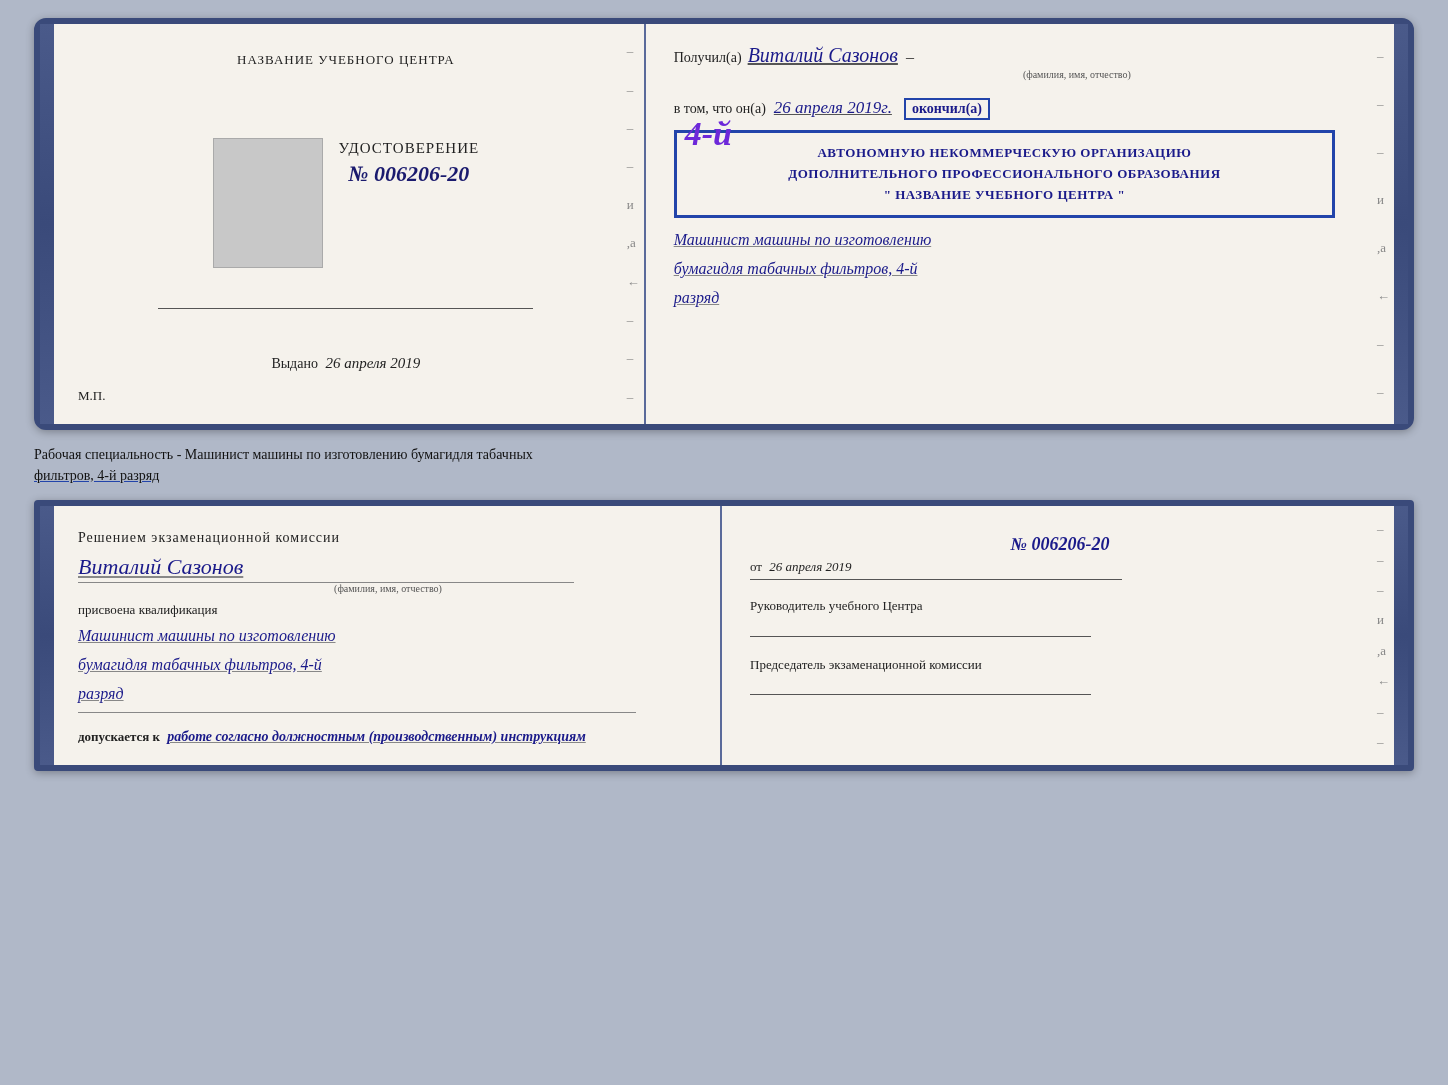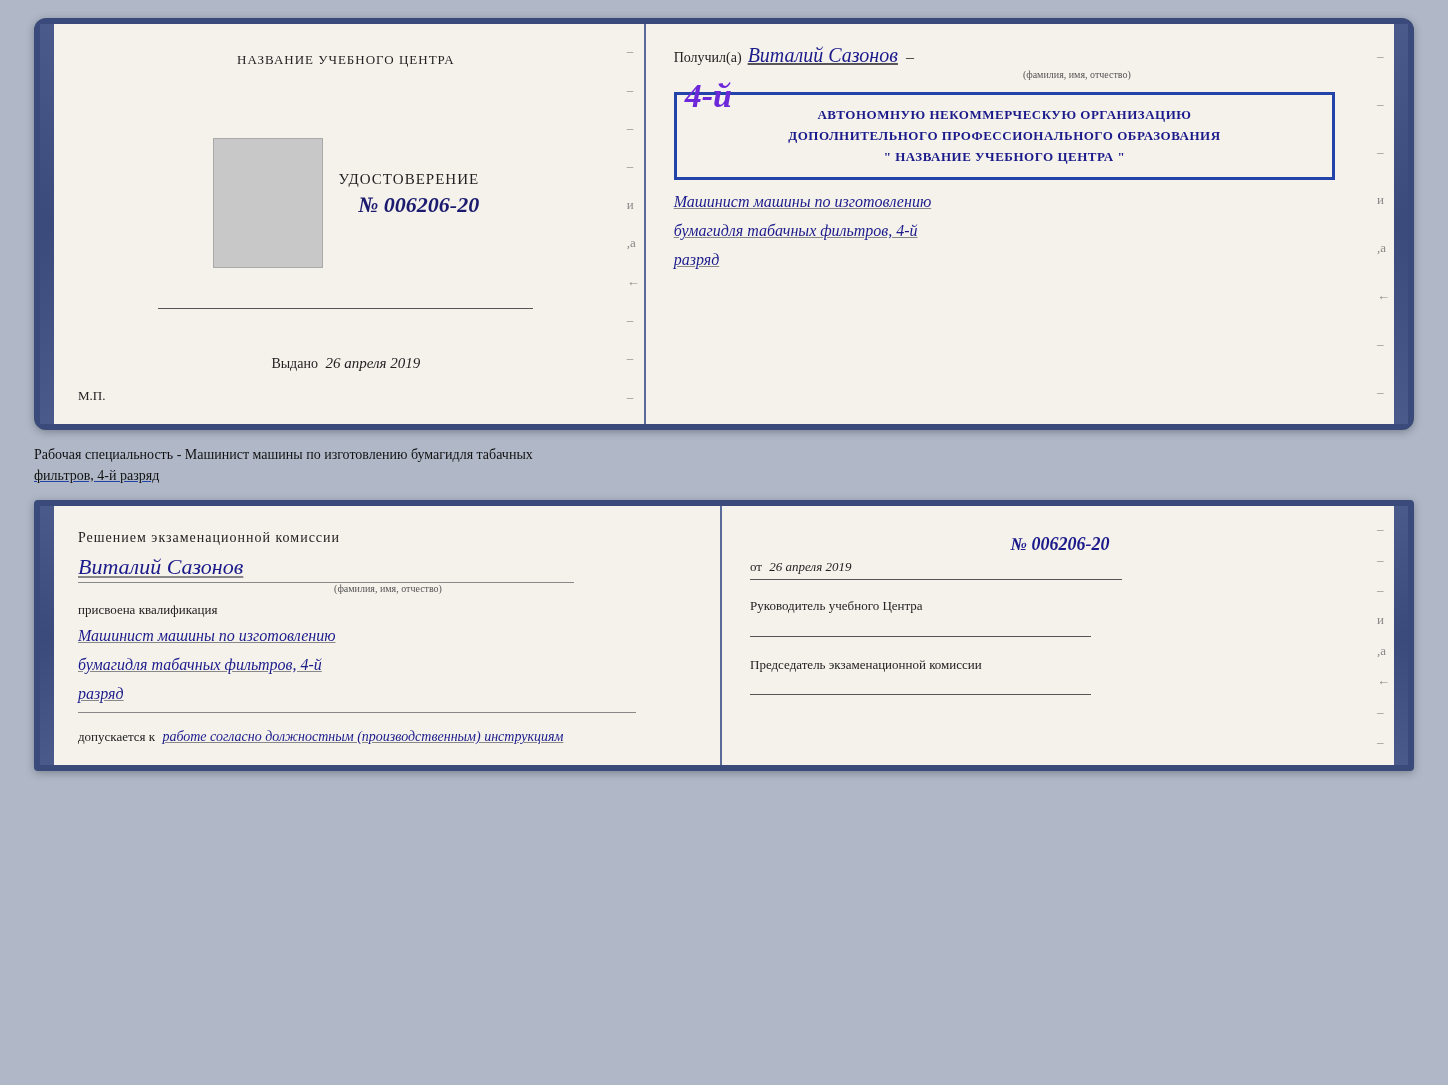--- a/index.html
+++ b/index.html
@@ -61,22 +61,22 @@
     .center-title {
       font-size: 13px;
       letter-spacing: 1px;
       text-align: center;
       color: #222;
       margin-bottom: 30px;
       font-weight: normal;
     }
 
     .udostoverenie-block {
-      text-align: right;
-      margin-top: 63px;
+      text-align: center;
+      margin-top: 32px;
     }
 
     .udostoverenie-label {
       font-size: 15px;
       letter-spacing: 1px;
       color: #222;
       display: block;
     }
 
     .udostoverenie-number {
@@ -262,20 +262,21 @@
       color: #1a1a8a;
       text-decoration: underline;
       text-decoration-color: #888;
       line-height: 1.8;
     }
 
     .dopuskaetsya-row {
       font-size: 13px;
       color: #222;
       margin-top: 16px;
+      font-weight: bold;
     }
 
     .dopuskaetsya-handwritten {
       font-family: 'Georgia', serif;
       font-style: italic;
       font-size: 14px;
       color: #1a1a8a;
       text-decoration: underline;
       text-decoration-color: #888;
     }
@@ -359,20 +360,25 @@
 
   <div class="book-right">
 
     <div class="right-line-row">
       <span class="label-text">Получил(а)</span>
       <span class="handwritten-large" style="margin-left:6px;">Виталий Сазонов</span>
       <span style="font-size:16px; margin: 0 8px; color:#333;">–</span>
     </div>
     <span class="small-caption" style="margin-left:110px; margin-top:-4px; margin-bottom:8px;">(фамилия, имя, отчество)</span>
 
+    <div class="vtom-row">
+      <span class="label-text">в том, что он(а)</span>
+      <span class="handwritten" style="margin-left:4px;">26 апреля 2019г.</span>
+      <span class="label-text" style="margin-left:8px; padding: 1px 6px; border: 2px solid #2244aa; color:#1a1a8a; font-weight:bold;">окончил(а)</span>
+    </div>
 
     <div style="position:relative; margin: 4px 0 8px 0; padding: 10px 14px; border: 3px solid #2244aa; display:inline-block; max-width:95%;">
       <span style="position:absolute; top:-18px; left:8px; font-size:34px; font-weight:bold; color:#6d28d9; font-style:italic;">4-й</span>
       <div class="stamp-text">АВТОНОМНУЮ НЕКОММЕРЧЕСКУЮ ОРГАНИЗАЦИЮ</div>
       <div class="stamp-text">ДОПОЛНИТЕЛЬНОГО ПРОФЕССИОНАЛЬНОГО ОБРАЗОВАНИЯ</div>
       <div class="stamp-text">" НАЗВАНИЕ УЧЕБНОГО ЦЕНТРА "</div>
     </div>
 
     <div class="profession-handwritten">Машинист машины по изготовлению</div>
     <div class="profession-handwritten">бумагидля табачных фильтров, 4-й</div>

